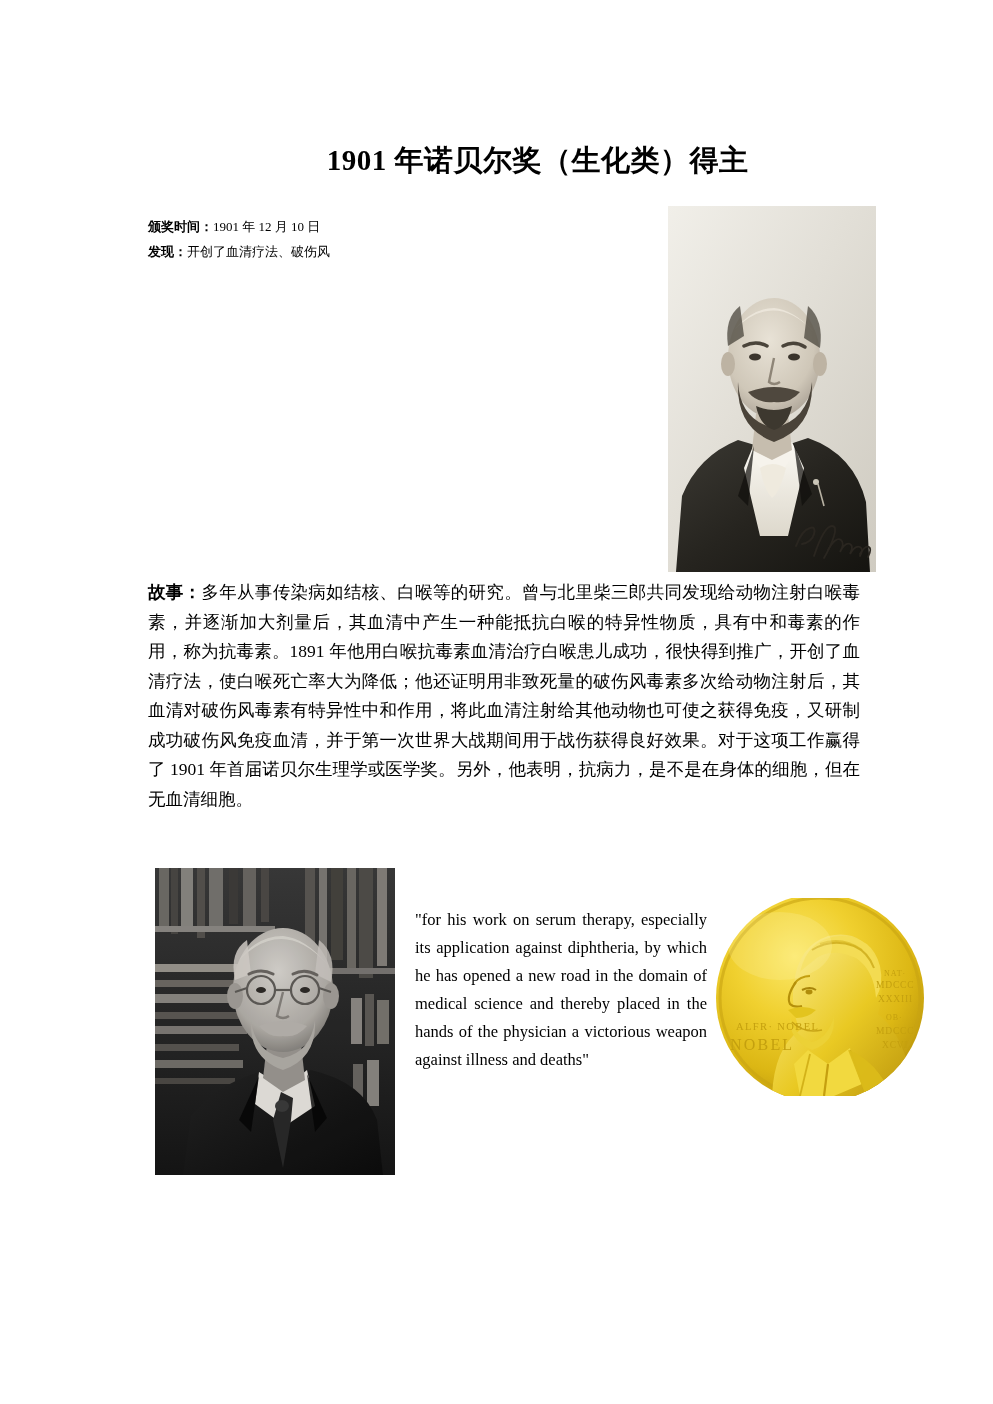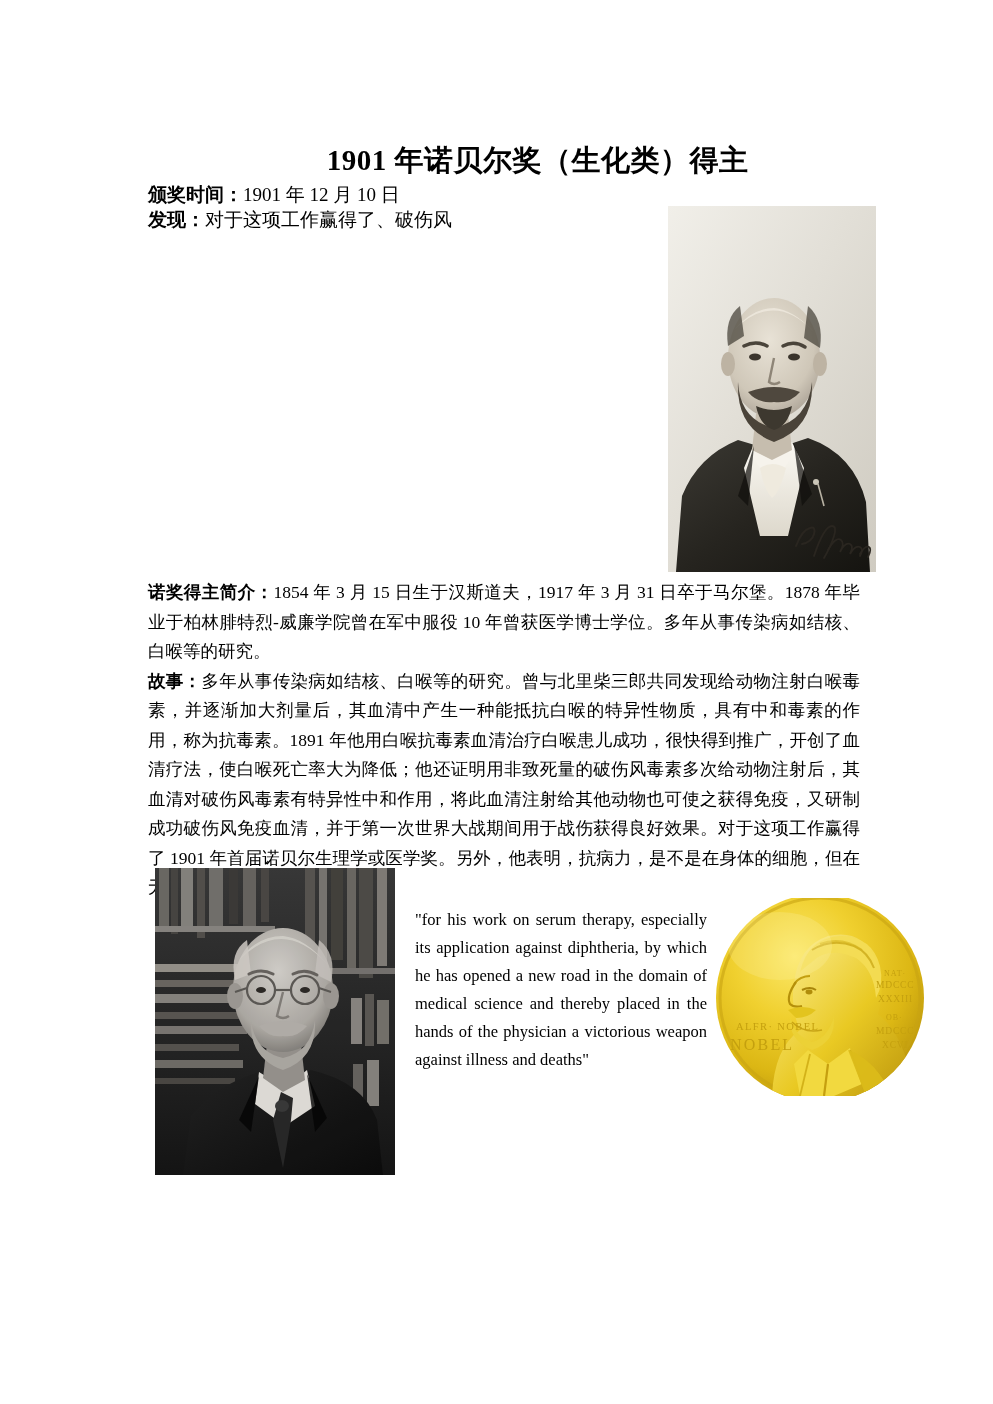--- a/index.html
+++ b/index.html
@@ -34,23 +34,23 @@
     font-weight: bold;
     letter-spacing: 0.5px;
     line-height: 1.2;
     padding-left: 41px;
   }
 
   
   .meta-block {
     position: absolute;
     left: 148px;
-    top: 182px;
+    top: 214px;
     width: 520px;
-    font-size: 19px;
+    font-size: 13px;
     line-height: 25px;
   }
   .meta-line { white-space: nowrap; }
   .meta-label { font-weight: bold; }
   .meta-value { font-weight: normal; }
 
   
   .portrait-behring {
     position: absolute;
     left: 668px;
@@ -126,21 +126,21 @@
 
 <div class="page">
 
   <div class="doc-title">1901 年诺贝尔奖（生化类）得主</div>
 
   <div class="meta-block">
     <div class="meta-line">
       <span class="meta-label">颁奖时间：</span><span class="meta-value">1901 年 12 月 10 日</span>
     </div>
     <div class="meta-line">
-      <span class="meta-label">发现：</span><span class="meta-value">对于这项工作赢得了、破伤风</span>
+      <span class="meta-label">发现：</span><span class="meta-value">开创了血清疗法、破伤风</span>
     </div>
   </div>
 
   <div class="portrait-behring">
     <svg viewBox="0 0 208 366" preserveAspectRatio="none">
       <defs>
         <linearGradient id="sepiaBg" x1="0" y1="0" x2="1" y2="1">
           <stop offset="0%" stop-color="#f1efe9"></stop>
           <stop offset="45%" stop-color="#e2dfd7"></stop>
           <stop offset="100%" stop-color="#cfcbc1"></stop>
@@ -205,21 +205,20 @@
       <g transform="translate(128,316)">
         <path d="M0 24 q6 -16 14 -18 q6 -2 4 6 q-2 8 -12 10" stroke="#2a2620" stroke-width="2" fill="none" stroke-linecap="round"></path>
         <path d="M18 34 q10 -30 18 -30 q5 0 2 10 q-3 10 -10 22" stroke="#2a2620" stroke-width="1.8" fill="none" stroke-linecap="round"></path>
         <path d="M32 28 q8 -14 13 -10 q4 3 -1 12 q5 -10 10 -8 q4 2 0 10 q5 -9 10 -7 q4 2 0 9" stroke="#2a2620" stroke-width="1.8" fill="none" stroke-linecap="round"></path>
         <path d="M64 32 q5 -9 9 -7 q3 2 -1 10" stroke="#2a2620" stroke-width="1.8" fill="none" stroke-linecap="round"></path>
       </g>
     </svg>
   </div>
 
   <div class="body-block">
-    <p class="para"><span class="para-label">诺奖得主简介：</span><span>1854 年 3 月 15 日生于汉斯道夫，1917 年 3 月 31 日卒于马尔堡。1878 年毕业于柏林腓特烈-威廉学院曾在军中服役 10 年曾获医学博士学位。多年从事传染病如结核、白喉等的研究。</span></p>
     <p class="para"><span class="para-label">故事：</span><span>多年从事传染病如结核、白喉等的研究。曾与北里柴三郎共同发现给动物注射白喉毒素，并逐渐加大剂量后，其血清中产生一种能抵抗白喉的特异性物质，具有中和毒素的作用，称为抗毒素。1891 年他用白喉抗毒素血清治疗白喉患儿成功，很快得到推广，开创了血清疗法，使白喉死亡率大为降低；他还证明用非致死量的破伤风毒素多次给动物注射后，其血清对破伤风毒素有特异性中和作用，将此血清注射给其他动物也可使之获得免疫，又研制成功破伤风免疫血清，并于第一次世界大战期间用于战伤获得良好效果。对于这项工作赢得了 1901 年首届诺贝尔生理学或医学奖。另外，他表明，抗病力，是不是在身体的细胞，但在无血清细胞。</span></p>
   </div>
 
   <div class="portrait-fischer">
     <svg viewBox="0 0 240 307" preserveAspectRatio="none">
       <defs>
         <linearGradient id="shelfG" x1="0" y1="0" x2="0" y2="1">
           <stop offset="0%" stop-color="#3a3a3a"></stop>
           <stop offset="100%" stop-color="#161616"></stop>
         </linearGradient>

